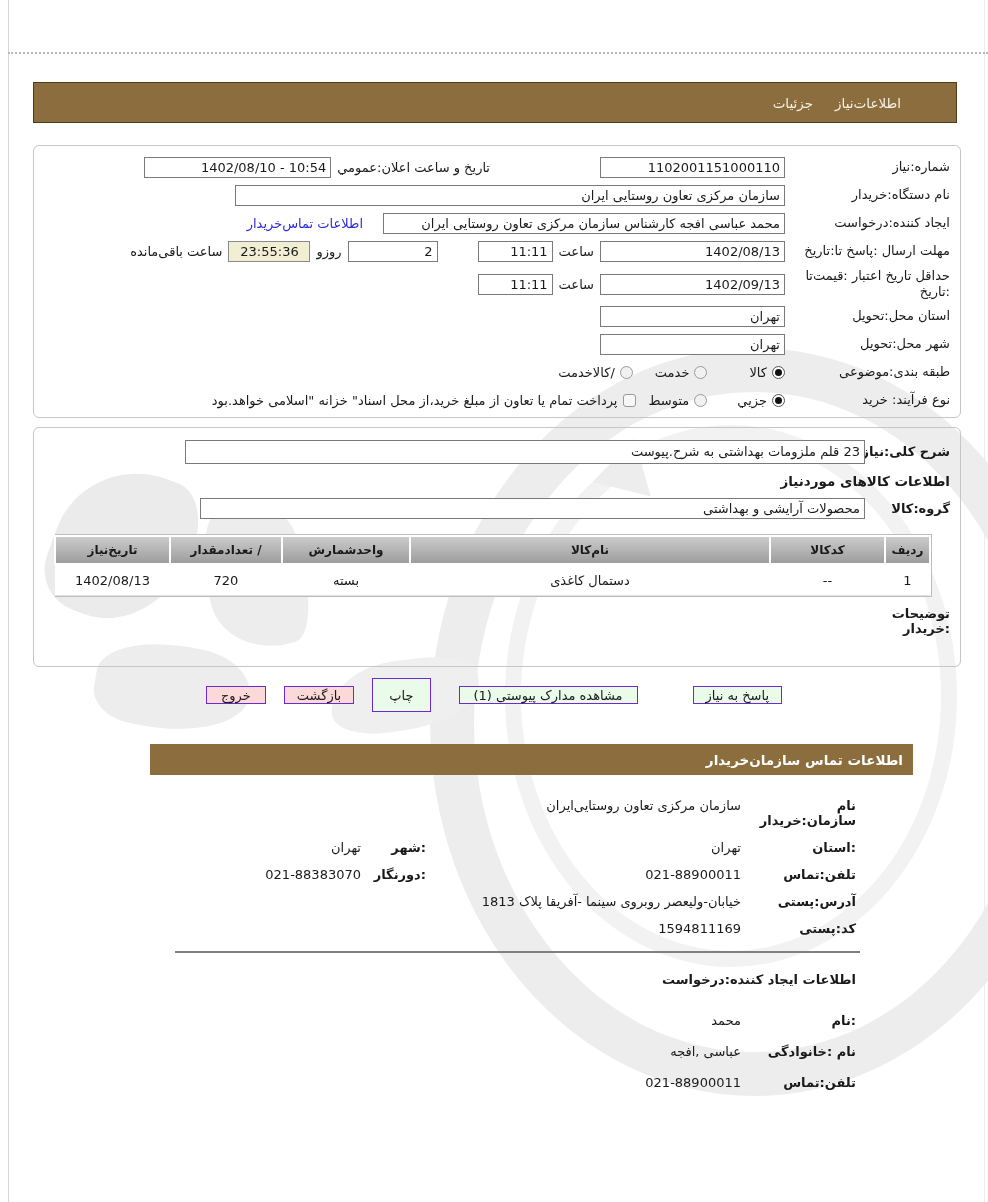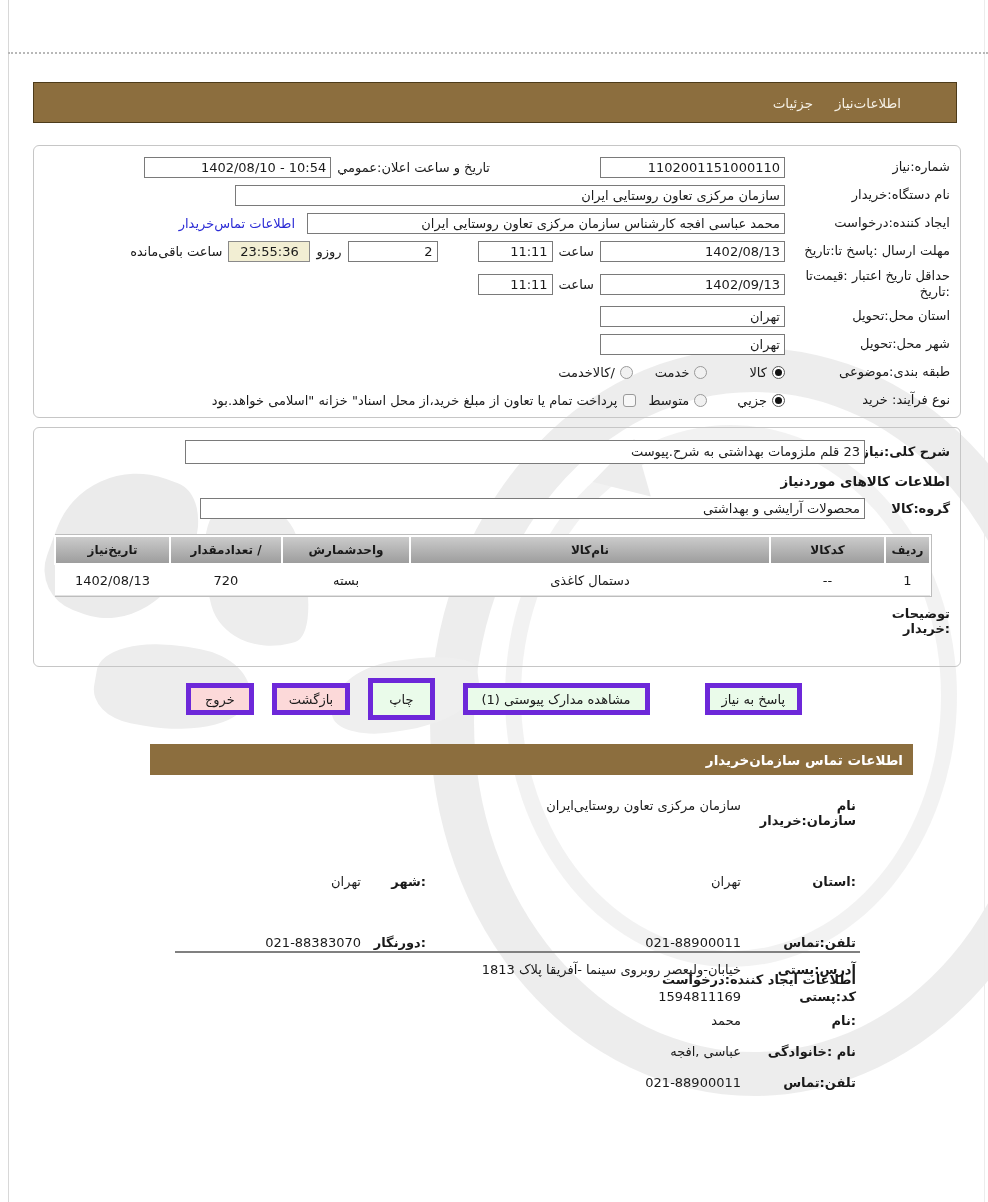--- a/index.html
+++ b/index.html
@@ -25,24 +25,24 @@
 
   
   .panel{position:absolute;border:1px solid #c6c6c6;border-radius:6px;box-sizing:border-box;z-index:2;}
   #panel1{left:33px;top:145px;width:928px;height:273px;padding:8px 10px 0;}
   #panel2{left:33px;top:427px;width:928px;height:240px;padding:10px 10px 0;}
 
   .frow{display:flex;align-items:center;height:27px;margin-bottom:1px;font-size:13px;white-space:nowrap;}
   .frow.tall{height:36px;}
   .flabel{width:165px;flex-shrink:0;line-height:1.25;white-space:normal;}
   .ibox{background:#fff;border:1px solid #7a7a7a;height:21px;line-height:19px;padding:0 4px;box-sizing:border-box;font-size:13px;text-align:right;overflow:hidden;white-space:nowrap;flex-shrink:0;}
-  .w185{width:185px}.w550{width:550px}.w478{width:478px}.w177{width:187px}
+  .w185{width:185px}.w550{width:550px}.w478{width:402px}.w177{width:187px}
   .w75{width:75px}.w90{width:90px}.w680{width:680px}.w665{width:665px}
   .sp110{width:110px;flex-shrink:0}.sp40{width:40px;flex-shrink:0}
-  .ml6{margin-right:6px}.ml8{margin-right:12px}
+  .ml6{margin-right:6px}.ml8{margin-right:20px}
   .ltr{direction:ltr;}
   .countdown{width:82px;background:#f2eed3;border:1px solid #8a8a8a;height:21px;line-height:19px;text-align:center;font-size:13px;box-sizing:border-box;margin:0 6px;flex-shrink:0;}
   .link{color:#2b2bd5;font-size:13px;cursor:pointer;}
 
   .radio{width:13px;height:13px;border-radius:50%;border:1px solid #9a9a9a;background:#f1f1f1;display:inline-block;flex-shrink:0;box-sizing:border-box;}
   .radio.sel{background:#fff;border-color:#555;position:relative;}
   .radio.sel::after{content:"";position:absolute;left:2px;top:2px;right:2px;bottom:2px;background:#111;border-radius:50%;}
   .opt-label{margin-right:5px;}
   .gap42{width:42px;flex-shrink:0}.gap30{width:30px;flex-shrink:0}.gap22{width:22px;flex-shrink:0}.gap12{width:12px;flex-shrink:0}
   .checkbox{width:13px;height:13px;border:1px solid #999;border-radius:3px;background:#f7f7f7;flex-shrink:0;box-sizing:border-box;margin-left:6px;}
@@ -53,34 +53,34 @@
   .table-wrap{width:875px;margin:12px 18px 0 0;border:1px solid #bdbdbd;background:#fff;}
   table.goods{width:100%;border-collapse:collapse;table-layout:fixed;}
   table.goods th{background:linear-gradient(180deg,#cbcbcb,#9d9d9d);border:2px solid #fff;font-size:12px;font-weight:bold;height:26px;padding:0 2px;overflow:hidden;}
   table.goods td{height:28px;font-size:13px;text-align:center;background:#fff;border-bottom:1px solid #e2e2e2;overflow:hidden;}
 
   .notes-row{display:flex;align-items:center;margin-top:10px;}
   .notes-label{width:60px;flex-shrink:0;font-weight:bold;font-size:13px;line-height:1.15;}
   .notes-box{flex:1;margin-left:32px;border:1px solid #666;height:27px;line-height:25px;padding:0 6px;font-size:12.5px;text-align:right;white-space:nowrap;overflow:hidden;background:#fff;box-sizing:border-box;}
 
   .btn-row{position:absolute;left:0;top:678px;width:988px;display:flex;justify-content:center;align-items:center;z-index:2;}
-  .btn{display:inline-flex;align-items:center;justify-content:center;border:5px solid #6d28d9;font-size:13px;height:32px;box-sizing:border-box;cursor:pointer;white-space:nowrap;}
+  .btn{display:inline-flex;align-items:center;justify-content:center;border:1px solid #6d28d9;font-size:13px;height:18px;box-sizing:border-box;cursor:pointer;white-space:nowrap;}
   .btn.green{background:#eafbea;}
   .btn.pink{background:#fcd9d9;}
   .mlg55{margin-left:55px}.mlg28{margin-left:28px}.mlg18{margin-left:18px}
   .p12{padding:0 12px}.p14{padding:0 14px}.p16{padding:16px 16px}
 
   .bar2{position:absolute;left:150px;top:744px;width:763px;height:31px;background:#8c6e3e;display:flex;align-items:center;padding-right:10px;box-sizing:border-box;z-index:2;}
   .bar2 .t{color:#fff;font-weight:bold;font-size:13.5px;}
 
   .contact{position:absolute;left:150px;top:798px;width:706px;z-index:2;font-size:13px;}
   .crow{display:flex;margin-bottom:12px;align-items:baseline;}
   .clabel{width:115px;flex-shrink:0;font-weight:bold;}
   .cvalue{width:315px;flex-shrink:0;text-align:right;}
-  .clabel2{width:65px;flex-shrink:0;font-weight:bold;margin-top:34px;}
+  .clabel2{width:65px;flex-shrink:0;font-weight:bold;}
   .cvalue2{width:150px;flex-shrink:0;text-align:right;}
 
   .divider{position:absolute;left:175px;top:951px;width:685px;border-top:2px solid #808080;z-index:2;}
 
   .creator{position:absolute;left:150px;top:972px;width:706px;z-index:2;font-size:13px;}
   .creator .title{font-weight:bold;font-size:13px;margin-bottom:26px;}
   .creator .crow{margin-bottom:16px;}
 </style>
 </head>
 <body>

